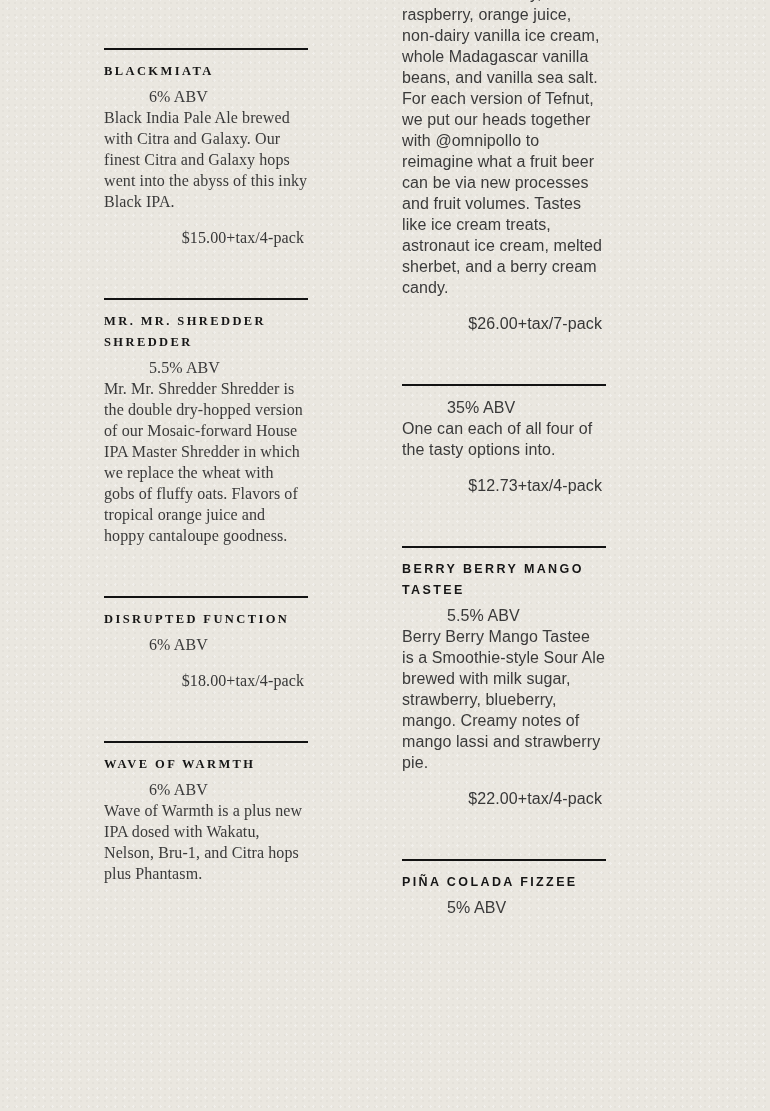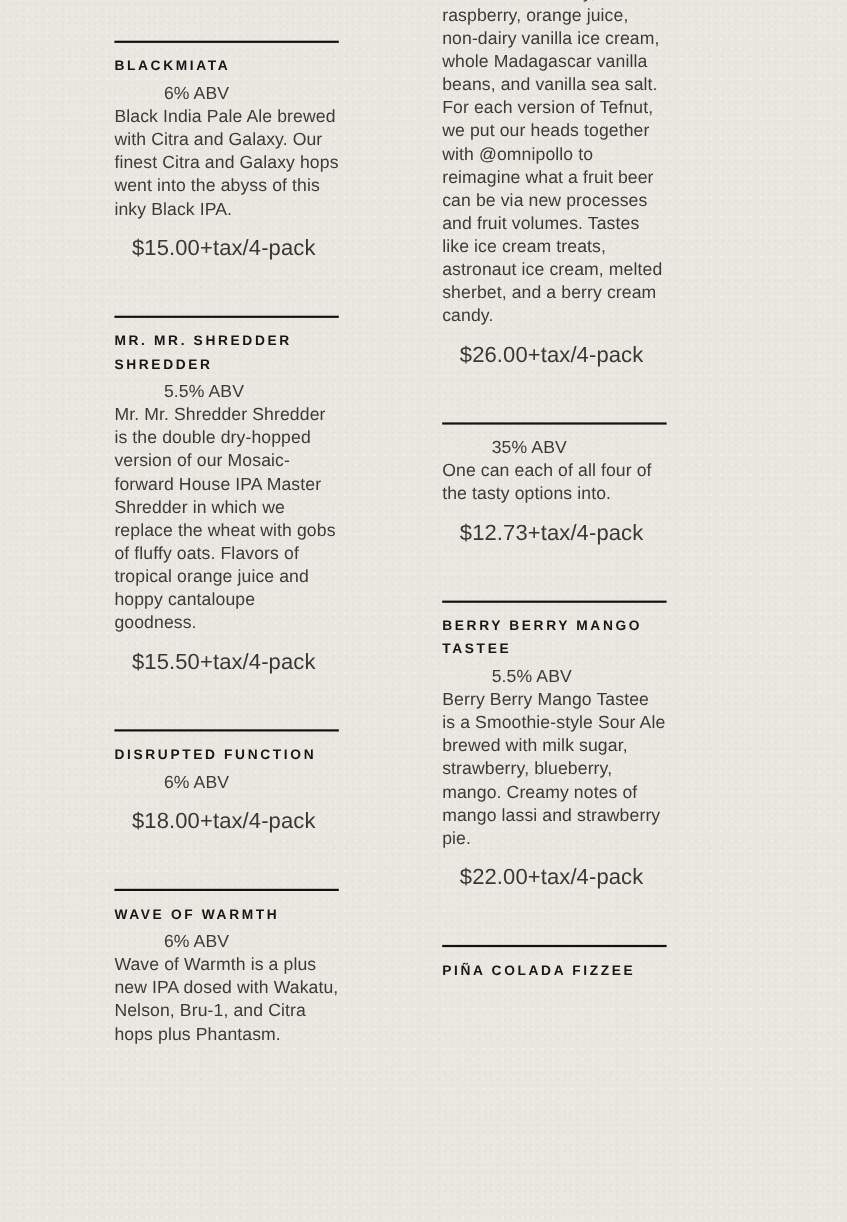--- a/index.html
+++ b/index.html
@@ -12,21 +12,21 @@
     background-color: #eae7e0;
     background-image:
       radial-gradient(rgba(0,0,0,0.028) 1px, transparent 1.2px),
       radial-gradient(rgba(255,255,255,0.35) 1px, transparent 1.2px);
     background-size: 6px 6px, 9px 9px;
     background-position: 0 0, 3px 4px;
     font-family: "Liberation Sans", "DejaVu Sans", sans-serif;
     color: #3a3a3a;
   }
   .col { position: absolute; width: 204px; }
-  .col-left { left: 104px; top: 4px; padding-top: 33px; }
+  .col-left { left: 104px; top: 15px; padding-top: 33px; font-family: Liberation Serif, serif; }
   .col-right { left: 402px; top: -17px; }
   .rule {
     height: 2px;
     background: #121212;
     margin: 50px 0 11px;
   }
   .col .beer:first-child .rule { margin-top: 0; }
   .beer-name {
     font-size: 12.5px;
     font-weight: bold;
@@ -39,25 +39,26 @@
   }
   .beer-body {
     font-size: 16px;
     line-height: 21px;
     letter-spacing: 0.1px;
     margin: 0;
     color: #3a3a3a;
   }
   .abv { display: block; margin-left: 45px; }
   .price {
-    font-size: 20px;
+    font-size: 16px;
     line-height: 21px;
     letter-spacing: 0.1px;
-    margin: 15px 16px 0;
+    margin: 15px 4px 0;
     color: #373737;
+    text-align: right;
   }
 </style>
 </head>
 <body>
 
 <main>
 
   <section class="col col-left">
 
     <article class="beer">
@@ -70,21 +71,20 @@
       <p class="price">$15.00+tax/4-pack</p>
     </article>
 
     <article class="beer">
       <div class="rule"></div>
       <h3 class="beer-name">MR. MR. SHREDDER SHREDDER</h3>
       <p class="beer-body">
         <span class="abv">5.5% ABV</span>
         <span class="desc">Mr. Mr. Shredder Shredder is the double dry-hopped version of our Mosaic-forward House IPA Master Shredder in which we replace the wheat with gobs of fluffy oats. Flavors of tropical orange juice and hoppy cantaloupe goodness.</span>
       </p>
-      <p class="price">$15.50+tax/4-pack</p>
     </article>
 
     <article class="beer">
       <div class="rule"></div>
       <h3 class="beer-name">DISRUPTED FUNCTION</h3>
       <p class="beer-body">
         <span class="abv">6% ABV</span>
       </p>
       <p class="price">$18.00+tax/4-pack</p>
     </article>
@@ -100,21 +100,21 @@
     </article>
 
   </section>
 
   <section class="col col-right">
 
     <article class="beer">
       <p class="beer-body">
         <span class="desc">loads of blackberry, raspberry, orange juice, non-dairy vanilla ice cream, whole Madagascar vanilla beans, and vanilla sea salt. For each version of Tefnut, we put our heads together with @omnipollo to reimagine what a fruit beer can be via new processes and fruit volumes. Tastes like ice cream treats, astronaut ice cream, melted sherbet, and a berry cream candy.</span>
       </p>
-      <p class="price">$26.00+tax/4-pack</p>
+      <p class="price">$26.00+tax/7-pack</p>
     </article>
 
     <article class="beer">
       <div class="rule"></div>
       <p class="beer-body">
         <span class="abv">35% ABV</span>
         <span class="desc">One can each of all four of the tasty options into.</span>
       </p>
       <p class="price">$12.73+tax/4-pack</p>
     </article>
@@ -126,19 +126,20 @@
         <span class="abv">5.5% ABV</span>
         <span class="desc">Berry Berry Mango Tastee is a Smoothie-style Sour Ale brewed with milk sugar, strawberry, blueberry, mango. Creamy notes of mango lassi and strawberry pie.</span>
       </p>
       <p class="price">$22.00+tax/4-pack</p>
     </article>
 
     <article class="beer">
       <div class="rule"></div>
       <h3 class="beer-name">PIÑA COLADA FIZZEE</h3>
       <p class="beer-body">
+        <span class="abv">5% ABV</span>
       </p>
       <p class="price"></p>
     </article>
 
   </section>
 
 </main>
 
 </body></html>

